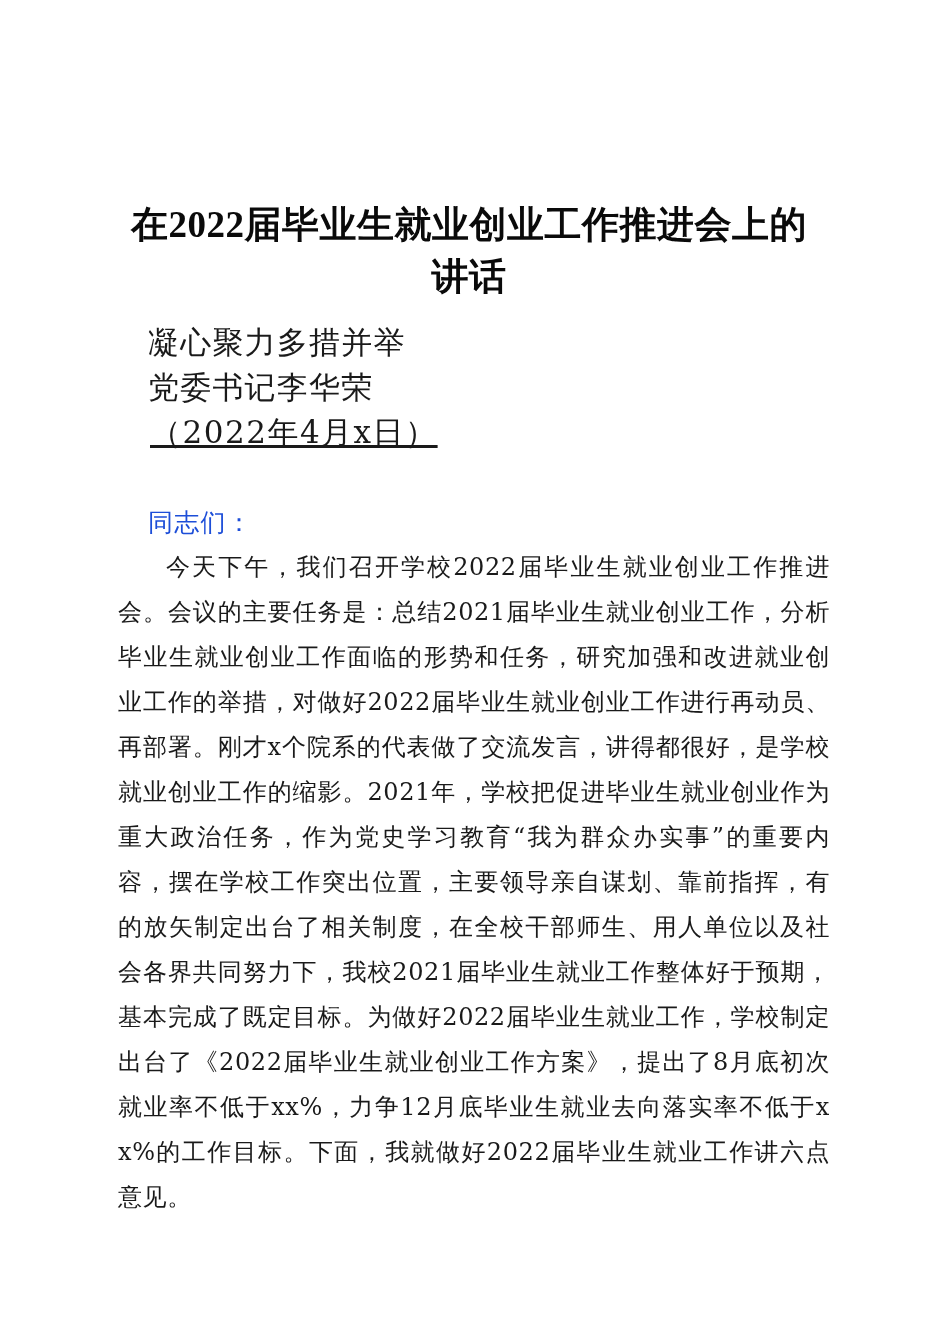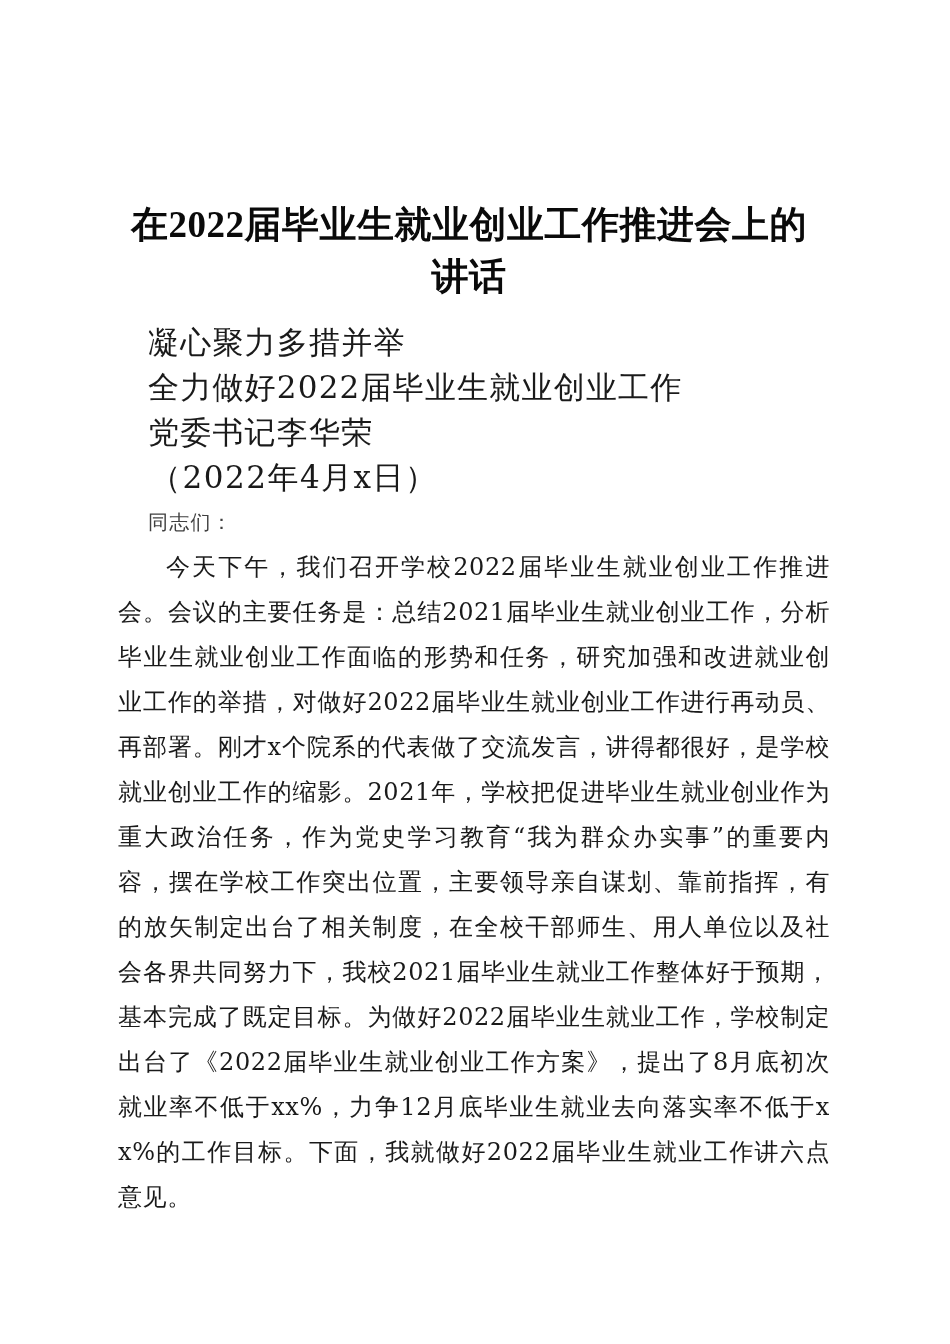--- a/index.html
+++ b/index.html
@@ -52,32 +52,33 @@
     font-family: "DejaVu Serif", "Liberation Serif", serif;
     font-size: 31px;
     line-height: 45px;
     letter-spacing: 1.2px;
     color: #1a1a1a;
     white-space: nowrap;
   }
   .subhead-line.date-line {
     letter-spacing: 1.5px;
     text-indent: 2px;
+    text-decoration: underline;
   }
 
   
   .salutation {
     position: absolute;
     left: 148px;
     top: 452px;
     font-family: "DejaVu Serif", "Liberation Serif", serif;
-    font-size: 20px;
+    font-size: 25px;
     line-height: 45px;
     letter-spacing: 1.2px;
-    color: #404040;
+    color: #1d4ed8;
   }
 
   
   .body-block {
     position: absolute;
     left: 118px;
     top: 497px;
     width: 712px;
   }
   .body-para {
@@ -95,21 +96,20 @@
 </style>
 </head>
 <body>
 
 <div class="page">
 
   <h1 class="doc-title">在2022届毕业生就业创业工作推进会上的讲话</h1>
 
   <div class="subhead-block">
     <div class="subhead-line">凝心聚力多措并举</div>
-    <div class="subhead-line">全力做好2022届毕业生就业创业工作</div>
     <div class="subhead-line">党委书记李华荣</div>
     <div class="subhead-line date-line">（2022年4月x日）</div>
   </div>
 
   <div class="salutation">同志们：</div>
 
   <div class="body-block">
     <p class="body-para">今天下午，我们召开学校2022届毕业生就业创业工作推进会。会议的主要任务是：总结2021届毕业生就业创业工作，分析毕业生就业创业工作面临的形势和任务，研究加强和改进就业创业工作的举措，对做好2022届毕业生就业创业工作进行再动员、再部署。刚才x个院系的代表做了交流发言，讲得都很好，是学校就业创业工作的缩影。2021年，学校把促进毕业生就业创业作为重大政治任务，作为党史学习教育“我为群众办实事”的重要内容，摆在学校工作突出位置，主要领导亲自谋划、靠前指挥，有的放矢制定出台了相关制度，在全校干部师生、用人单位以及社会各界共同努力下，我校2021届毕业生就业工作整体好于预期，基本完成了既定目标。为做好2022届毕业生就业工作，学校制定出台了《2022届毕业生就业创业工作方案》，提出了8月底初次就业率不低于xx%，力争12月底毕业生就业去向落实率不低于xx%的工作目标。下面，我就做好2022届毕业生就业工作讲六点意见。</p>
   </div>
 

